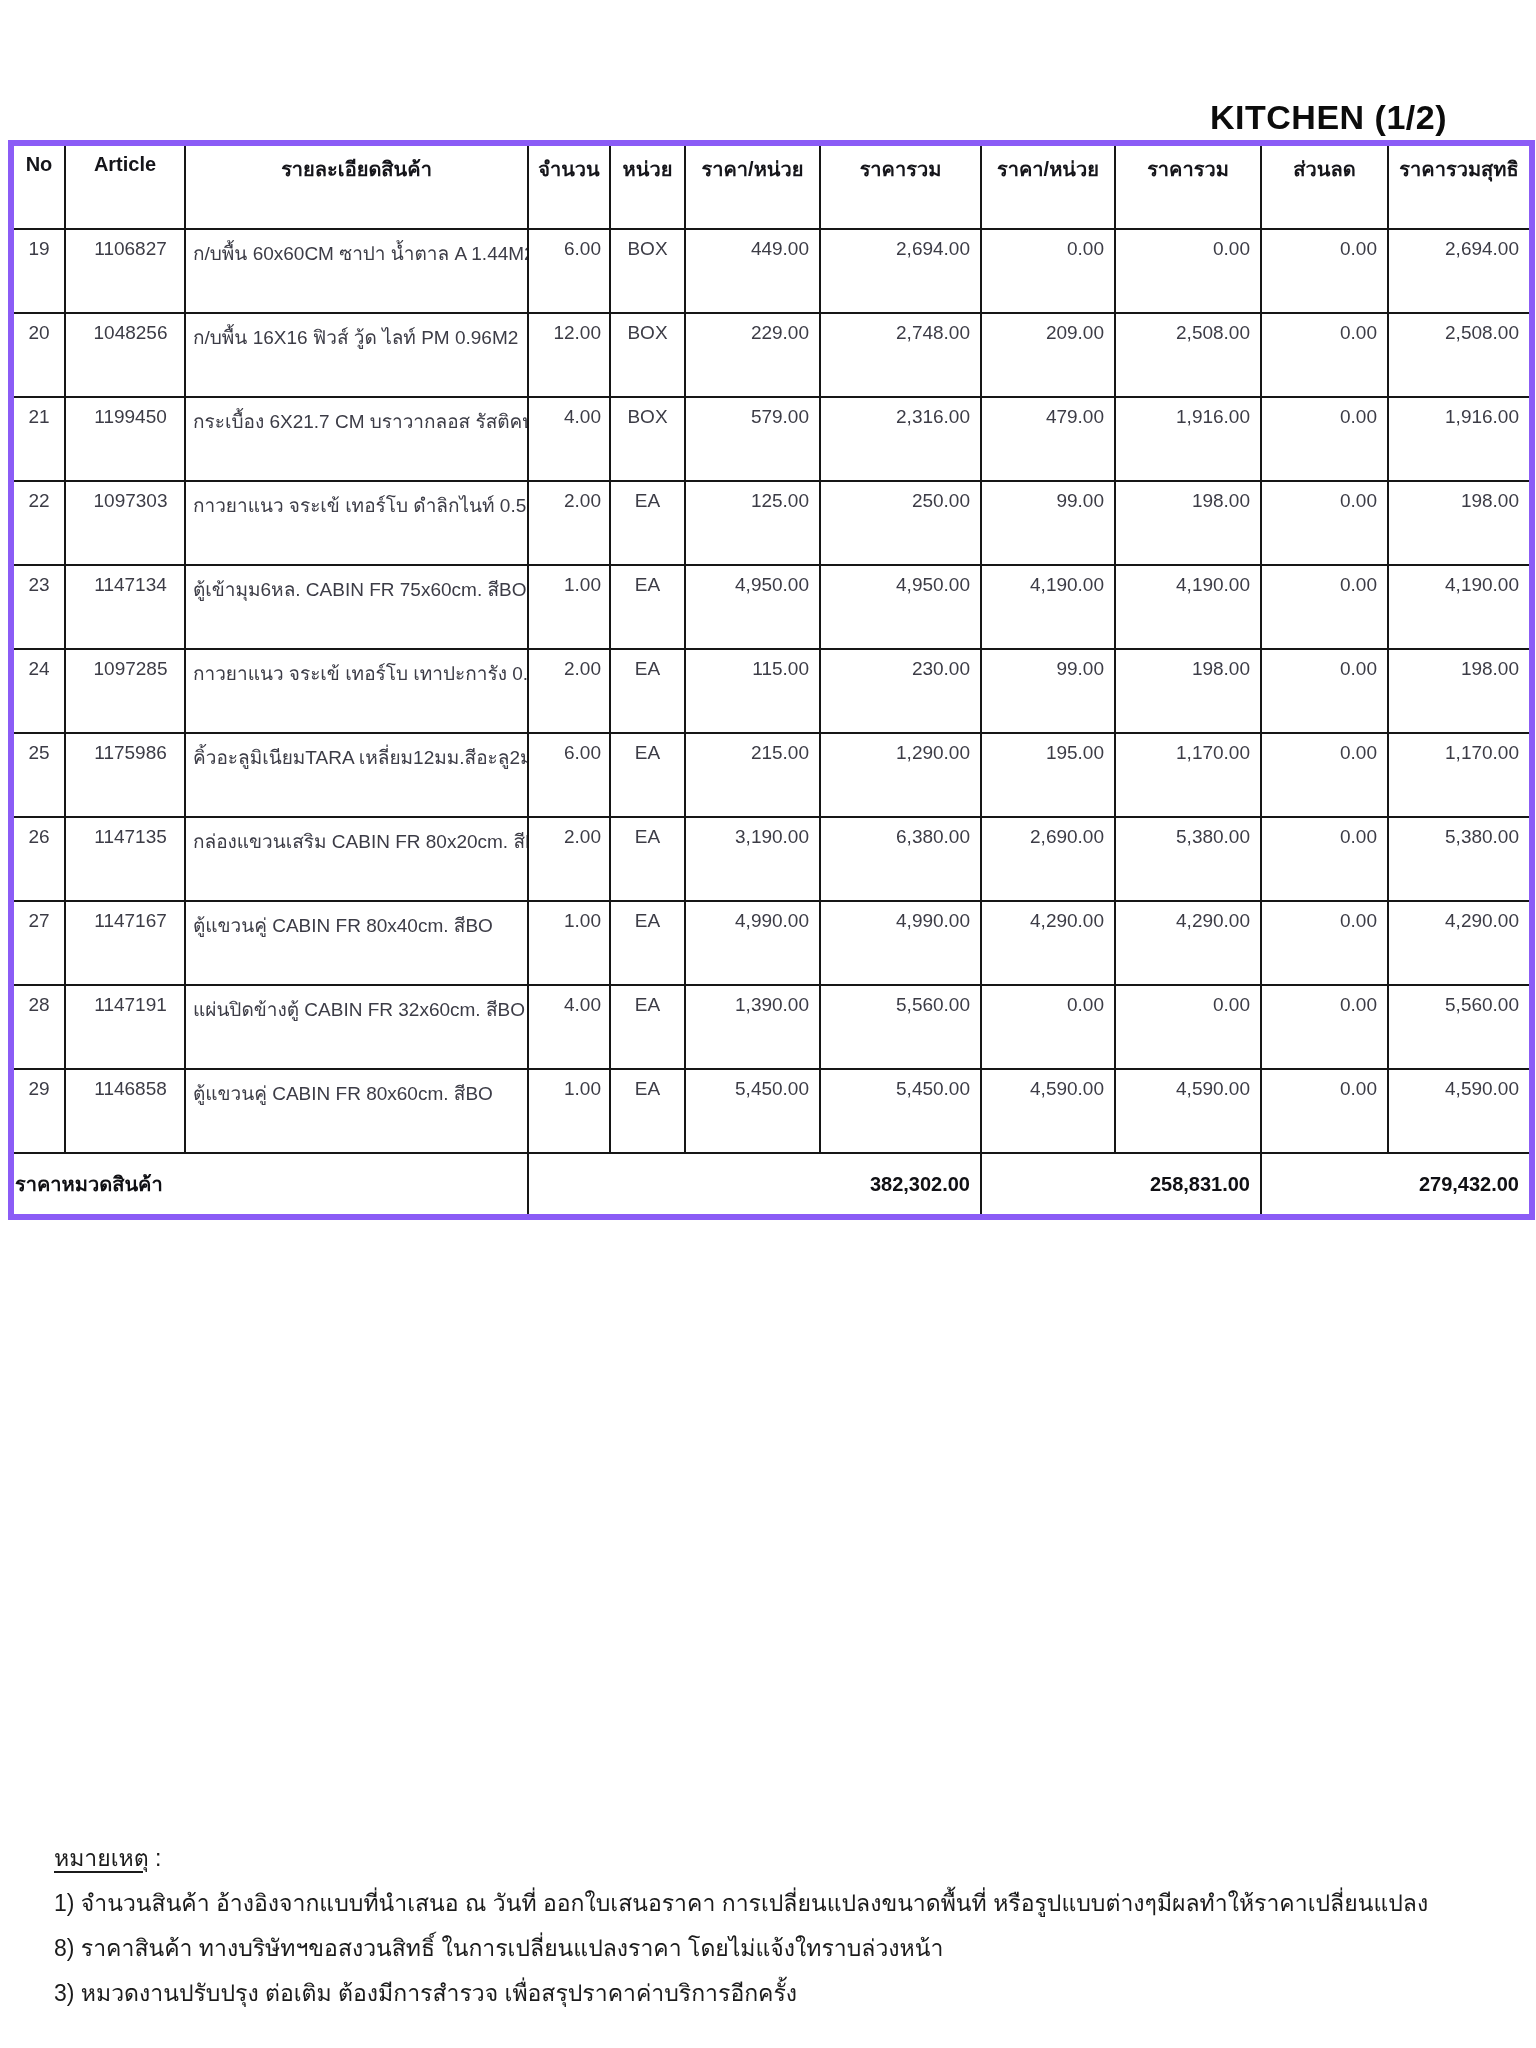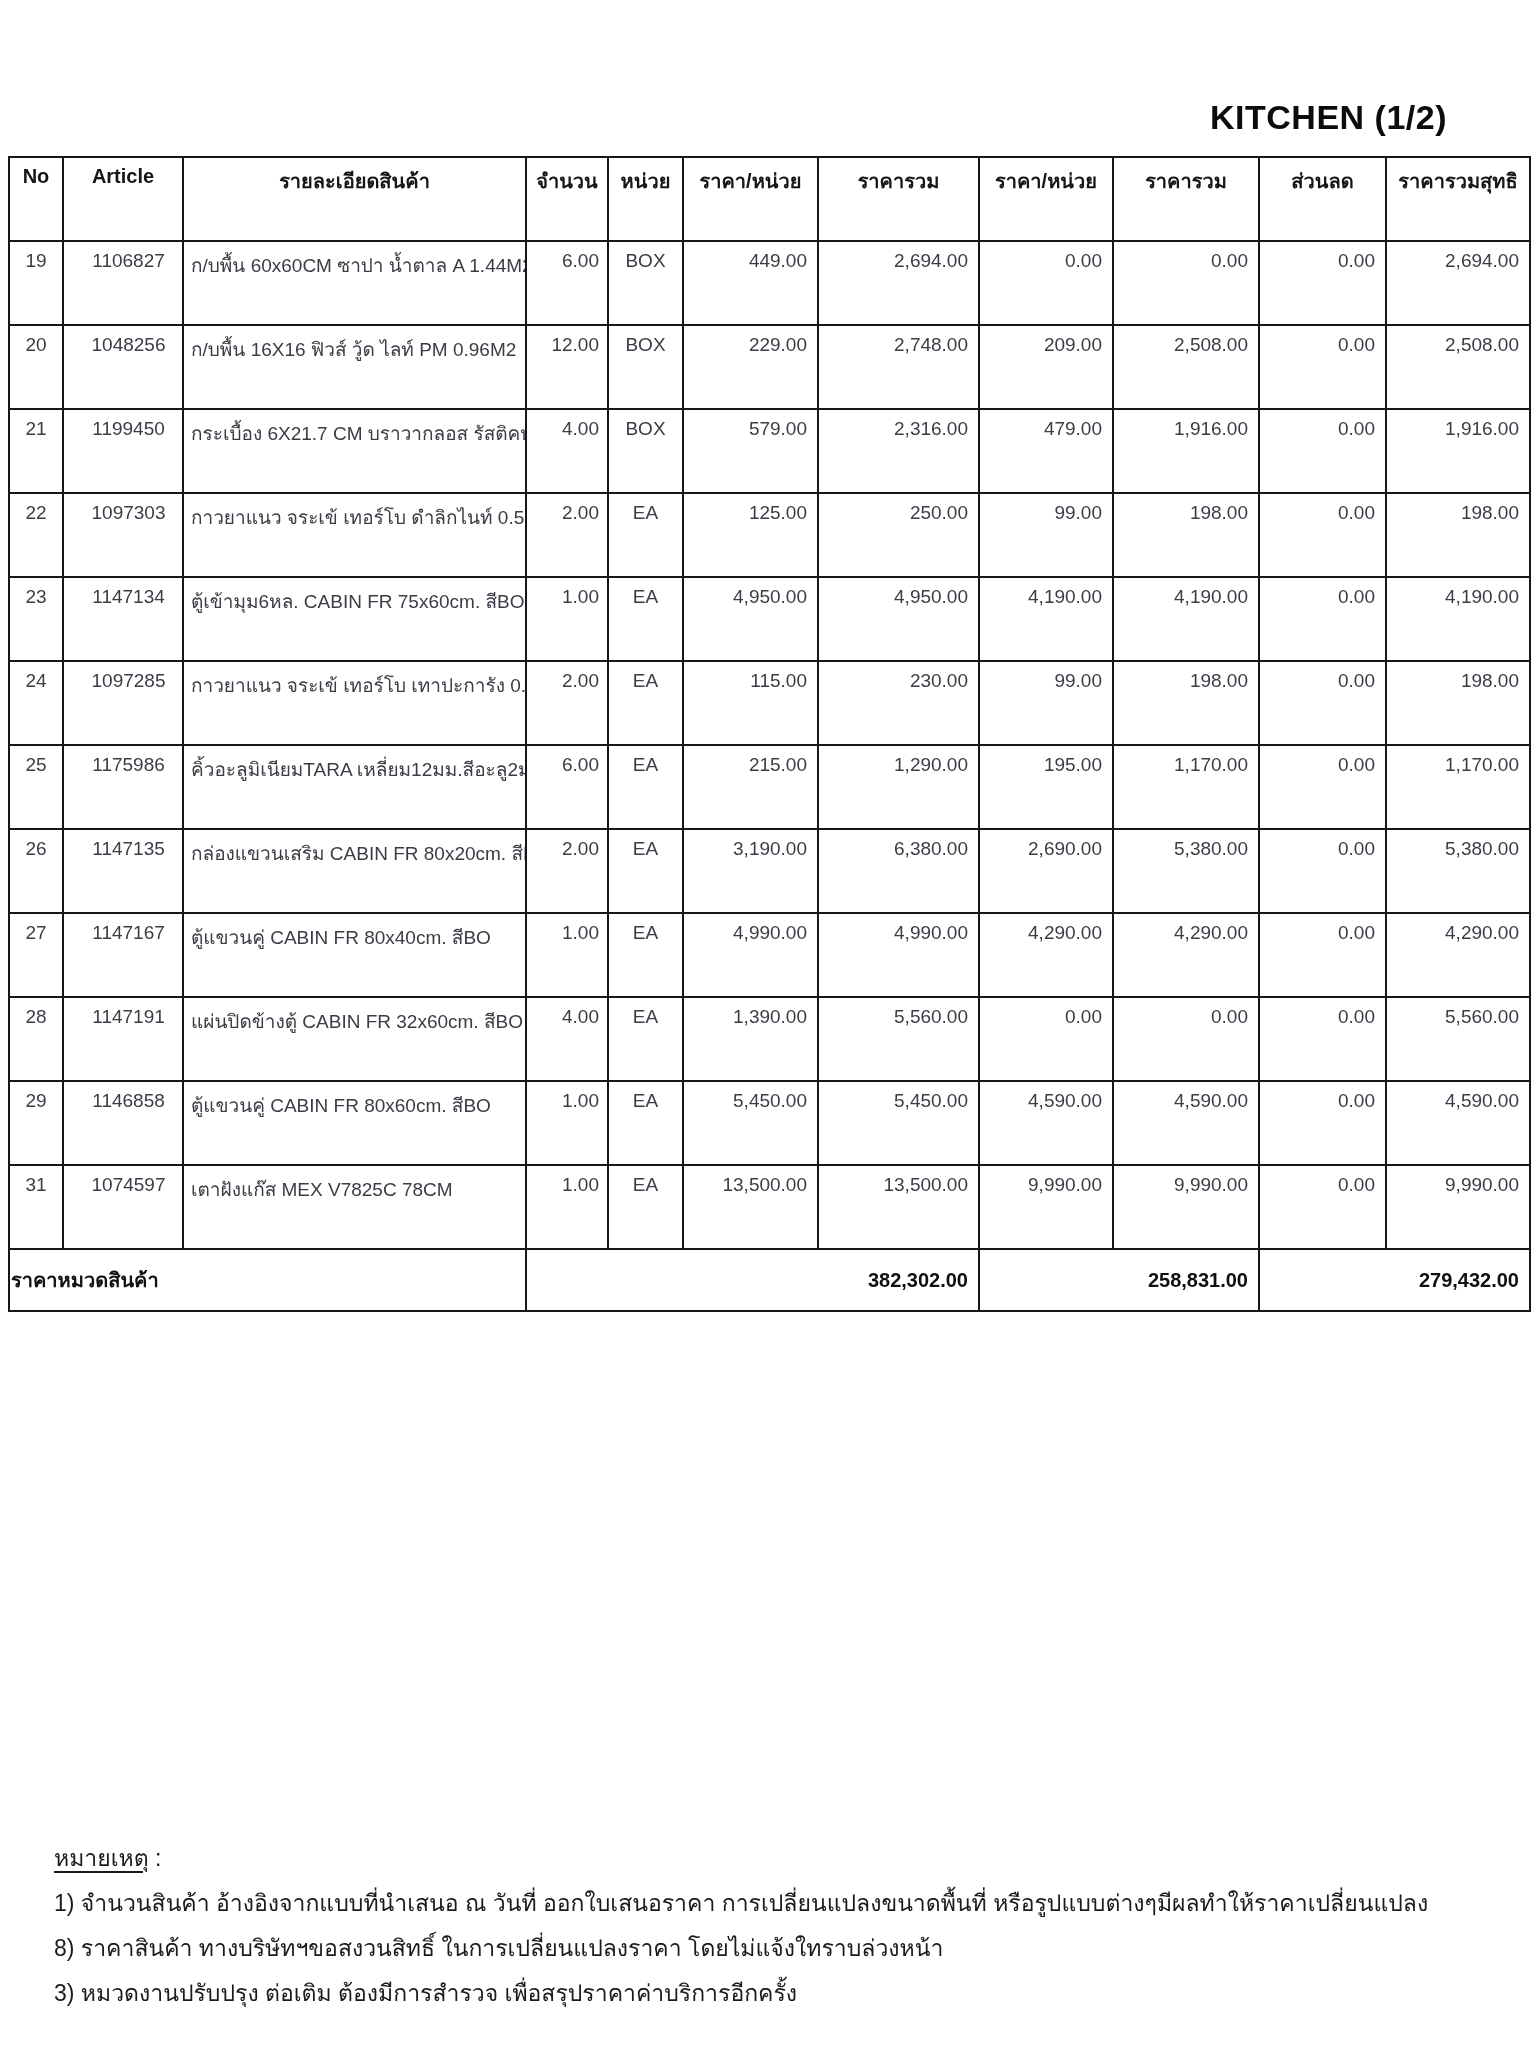--- a/index.html
+++ b/index.html
@@ -7,23 +7,23 @@
     width:1536px;height:2048px;background:#ffffff;position:relative;
     font-family:"Liberation Sans","DejaVu Sans",sans-serif;
     -webkit-font-smoothing:antialiased;
   }
   .page-title{
     position:absolute;top:98px;right:89px;
     font-size:34px;font-weight:bold;color:#0c0c0c;letter-spacing:0.5px;
     white-space:nowrap;
   }
   table.quote{
-    position:absolute;left:8px;top:156px;width:1521px;
+    position:absolute;left:8px;top:140px;width:1521px;
     border-collapse:collapse;table-layout:fixed;
-    border:2px solid #8b5cf6;
+    border:6px solid #8b5cf6;
   }
   table.quote th, table.quote td{
     border:2px solid #161616;overflow:hidden;white-space:nowrap;
   }
   thead th{
     height:74px;vertical-align:top;padding-top:7px;
     font-size:20px;font-weight:bold;color:#15151a;text-align:center;
   }
   tbody td{
     height:73px;vertical-align:top;padding-top:8px;
@@ -219,33 +219,20 @@
         <td class="c-desc">ตู้แขวนคู่ CABIN FR 80x60cm. สีBO</td>
         <td class="c-num">1.00</td>
         <td class="c-unit">EA</td>
         <td class="c-money">5,450.00</td>
         <td class="c-money">5,450.00</td>
         <td class="c-money">4,590.00</td>
         <td class="c-money">4,590.00</td>
         <td class="c-money">0.00</td>
         <td class="c-money">4,590.00</td>
       </tr>
-      <tr>
-        <td class="c-no">31</td>
-        <td class="c-article">1074597</td>
-        <td class="c-desc">เตาฝังแก๊ส MEX V7825C 78CM</td>
-        <td class="c-num">1.00</td>
-        <td class="c-unit">EA</td>
-        <td class="c-money">13,500.00</td>
-        <td class="c-money">13,500.00</td>
-        <td class="c-money">9,990.00</td>
-        <td class="c-money">9,990.00</td>
-        <td class="c-money">0.00</td>
-        <td class="c-money">9,990.00</td>
-      </tr>
     </tbody>
   <tfoot>
     <tr>
       <td class="f-label" colspan="3">ราคาหมวดสินค้า</td>
       <td class="f-total" colspan="4">382,302.00</td>
       <td class="f-total" colspan="2">258,831.00</td>
       <td class="f-total" colspan="2">279,432.00</td>
     </tr>
   </tfoot>
 </table>

